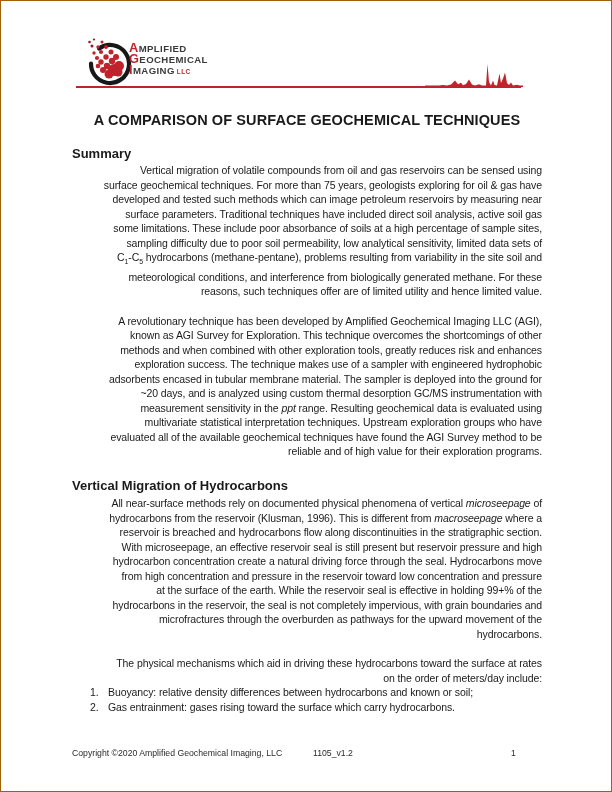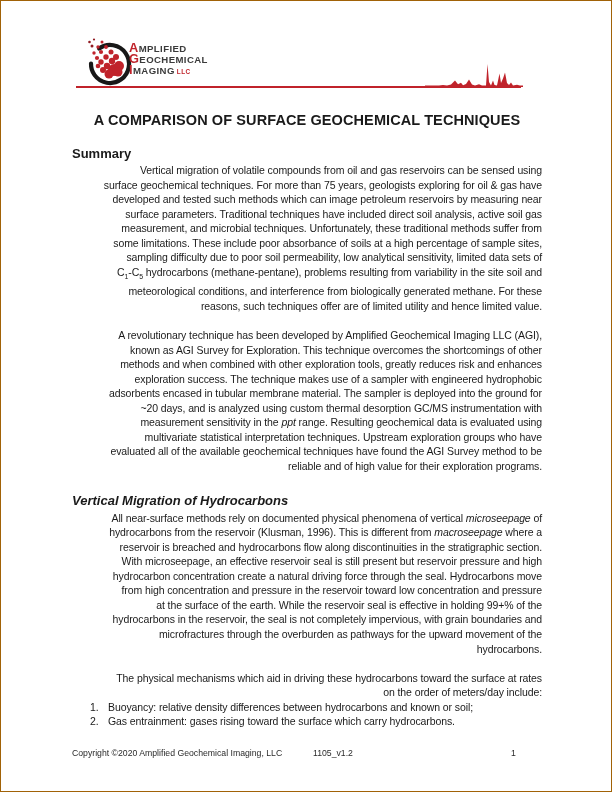--- a/index.html
+++ b/index.html
@@ -18,21 +18,21 @@
   .logo-llc  { color:var(--brand-red,#c0232b); font-size:6.4px; font-weight:700;
                letter-spacing:0.5px; margin-left:2px; }
   .rule { position:absolute; left:75px; top:85px; width:445px; height:2px;
           background:var(--brand-red,#c0232b); }
   .chromatogram { position:absolute; left:424px; top:55px; width:98px; height:31px; }
   
   .title { position:absolute; top:111px; left:0; width:612px; text-align:center;
            font-size:14.5px; font-weight:700; letter-spacing:0.1px; }
   .content { position:absolute; left:71px; top:143px; width:470px; }
   .sec-heading { font-size:13px; font-weight:700; line-height:19px; margin:0 0 0 0; }
-  .sec-heading.second { margin-top:18px; margin-bottom:2px; line-height:17px;font-style:italic; }
+  .sec-heading.second { margin-top:18px; margin-bottom:2px; line-height:17px; }
   .para { margin:0; }
   .para .line { line-height:14.55px; font-size:10.5px; letter-spacing:-0.1px;
                 white-space:nowrap;text-align:right; }
   .gap { height:14.55px; }
   sub { font-size:7px; }
   .list-row { position:relative; padding-left:36px; line-height:14.55px;
               font-size:10.5px; letter-spacing:-0.1px; white-space:nowrap; }
   .list-num { position:absolute; left:18px; }
   
   .footer { position:absolute; top:747px; left:0; width:542px; height:14px;
@@ -94,21 +94,20 @@
 
   <div class="title">A COMPARISON OF SURFACE GEOCHEMICAL TECHNIQUES</div>
 
   <div class="content">
     <div class="sec-heading">Summary</div>
     <div class="para">
         <div class="line"><span>Vertical migration of volatile compounds from oil and gas reservoirs can be sensed using</span></div>
         <div class="line"><span>surface geochemical techniques. For more than 75 years, geologists exploring for oil &amp; gas have</span></div>
         <div class="line"><span>developed and tested such methods which can image petroleum reservoirs by measuring near</span></div>
         <div class="line"><span>surface parameters. Traditional techniques have included direct soil analysis, active soil gas</span></div>
-        <div class="line"><span>measurement, and microbial techniques. Unfortunately, these traditional methods suffer from</span></div>
         <div class="line"><span>some limitations. These include poor absorbance of soils at a high percentage of sample sites,</span></div>
         <div class="line"><span>sampling difficulty due to poor soil permeability, low analytical sensitivity, limited data sets of</span></div>
         <div class="line"><span>C</span><sub>1</sub><span>-C</span><sub>5</sub><span> hydrocarbons (methane-pentane), problems resulting from variability in the site soil and</span></div>
         <div class="line"><span>meteorological conditions, and interference from biologically generated methane. For these</span></div>
         <div class="line"><span>reasons, such techniques offer are of limited utility and hence limited value.</span></div>
       </div>
     <div class="gap"></div>
     <div class="para">
         <div class="line"><span>A revolutionary technique has been developed by Amplified Geochemical Imaging LLC (AGI),</span></div>
         <div class="line"><span>known as AGI Survey for Exploration. This technique overcomes the shortcomings of other</span></div>

